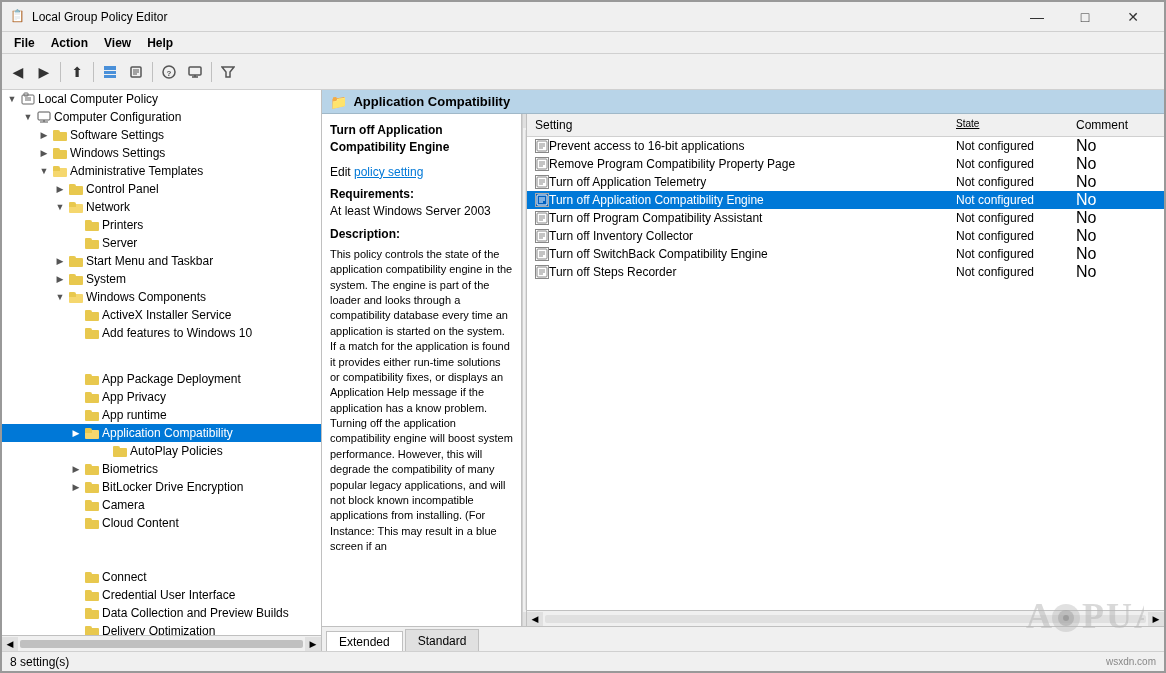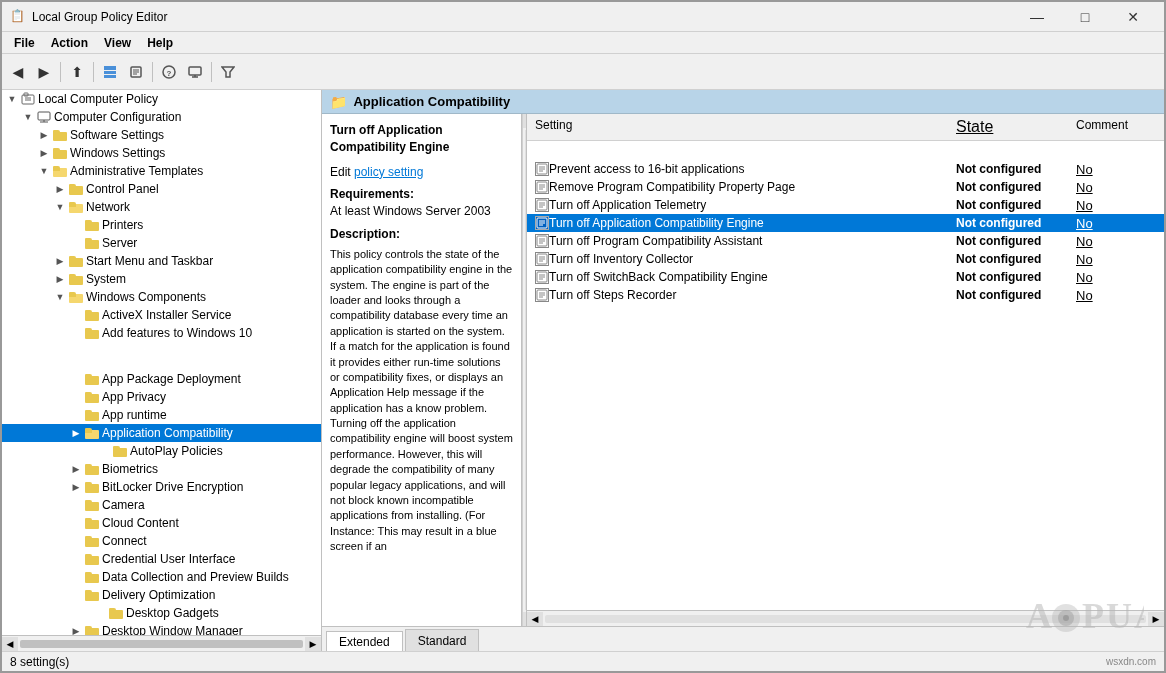--- a/index.html
+++ b/index.html
@@ -167,49 +167,48 @@
     .detail-link { color: #0078d7; cursor: pointer; text-decoration: underline; }
     .detail-section { margin-bottom: 6px; }
     .detail-section-title { font-weight: bold; }
 
     
     .settings-pane {
       flex: 1;
       overflow: hidden;
       display: flex;
       flex-direction: column;
-      gap: 19px;
     }
     .settings-header {
       display: flex;
       background: #f0f0f0;
       padding: 4px 8px;
       border-bottom: 1px solid #d0d0d0;
     }
     .settings-col-setting { flex: 1; font-size: 12px; font-weight: normal; }
-    .settings-col-state { width: 120px; font-size: 16px; text-decoration: underline; }
+    .settings-col-state { width: 120px; font-size: 10px; text-decoration: underline; }
     .settings-col-comment { width: 80px; font-size: 12px; }
 
     .settings-list { flex: 1; overflow-y: auto; overflow-x: hidden; }
     .settings-list::-webkit-scrollbar { width: 14px; }
     .settings-list::-webkit-scrollbar-track { background: #f0f0f0; }
     .settings-list::-webkit-scrollbar-thumb { background: #c0c0c0; }
 
     .settings-row {
       display: flex;
       align-items: center;
       padding: 1px 8px;
       height: 18px;
       cursor: pointer;
       border-bottom: none;
     }
     .settings-row.selected { background: #0078d7; color: #fff; }
     .settings-row .row-name { flex: 1; font-size: 12px; overflow: hidden; text-overflow: ellipsis; white-space: nowrap; }
-    .settings-row .row-state { width: 120px; font-size: 12px; font-weight: bold; }
-    .settings-row .row-comment { width: 80px; font-size: 13px; text-decoration: underline; }
+    .settings-row .row-state { width: 120px; font-size: 12px; }
+    .settings-row .row-comment { width: 80px; font-size: 16px; }
 
     
     .policy-icon {
       width: 14px; height: 14px;
       border: 1px solid #888;
       background: #fff;
       display: flex; align-items: center; justify-content: center;
       font-size: 8px; color: #333; flex-shrink: 0;
     }
 
@@ -511,21 +510,21 @@
         </div>
 
         <div class="tree-item" style="padding-left:66px;">
           <span class="expander" style="color:transparent;">▶</span>
           <span class="icon">
             <div class="folder-icon"></div>
           </span>
           <span class="label">Cloud Content</span>
         </div>
 
-        <div class="tree-item" style="padding-left:66px;">
+        <div class="tree-item" style="padding-left:66px;margin-top:36px;">
           <span class="expander" style="color:transparent;">▶</span>
           <span class="icon">
             <div class="folder-icon"></div>
           </span>
           <span class="label">Connect</span>
         </div>
 
         <div class="tree-item" style="padding-left:66px;">
           <span class="expander" style="color:transparent;">▶</span>
           <span class="icon">

